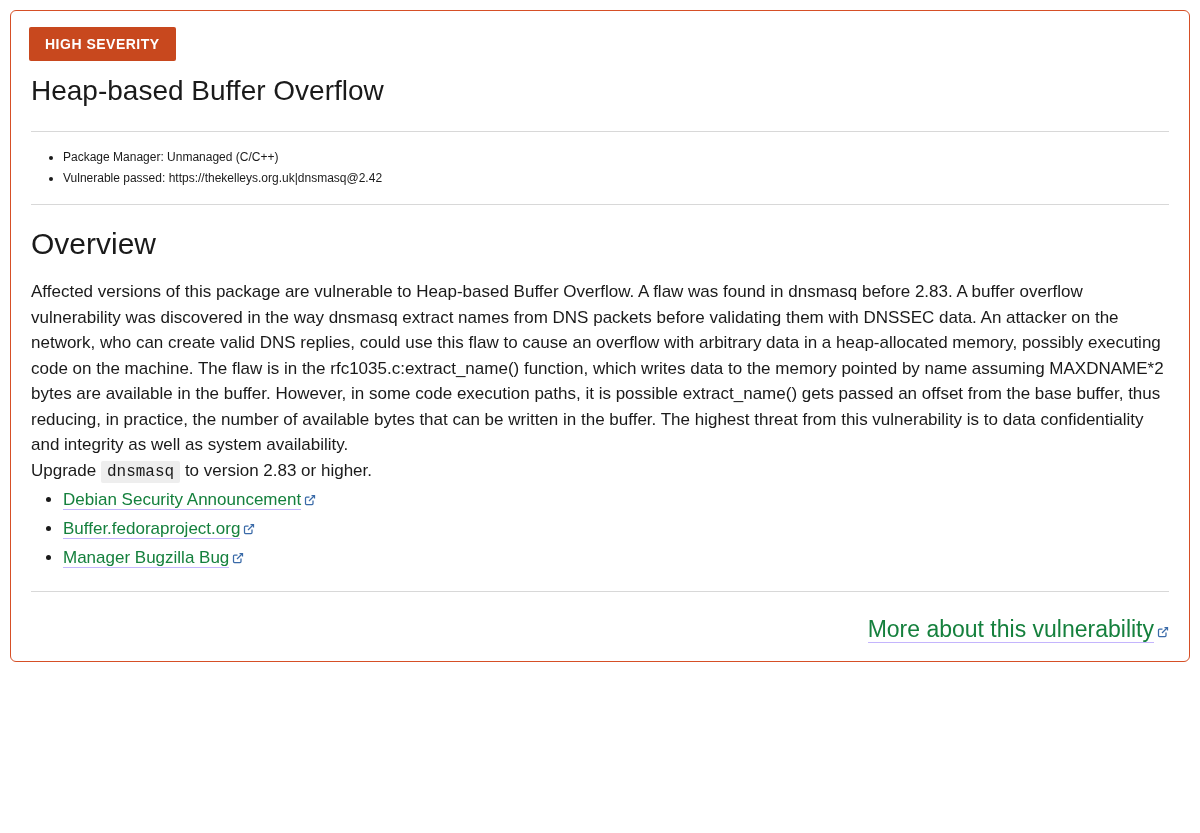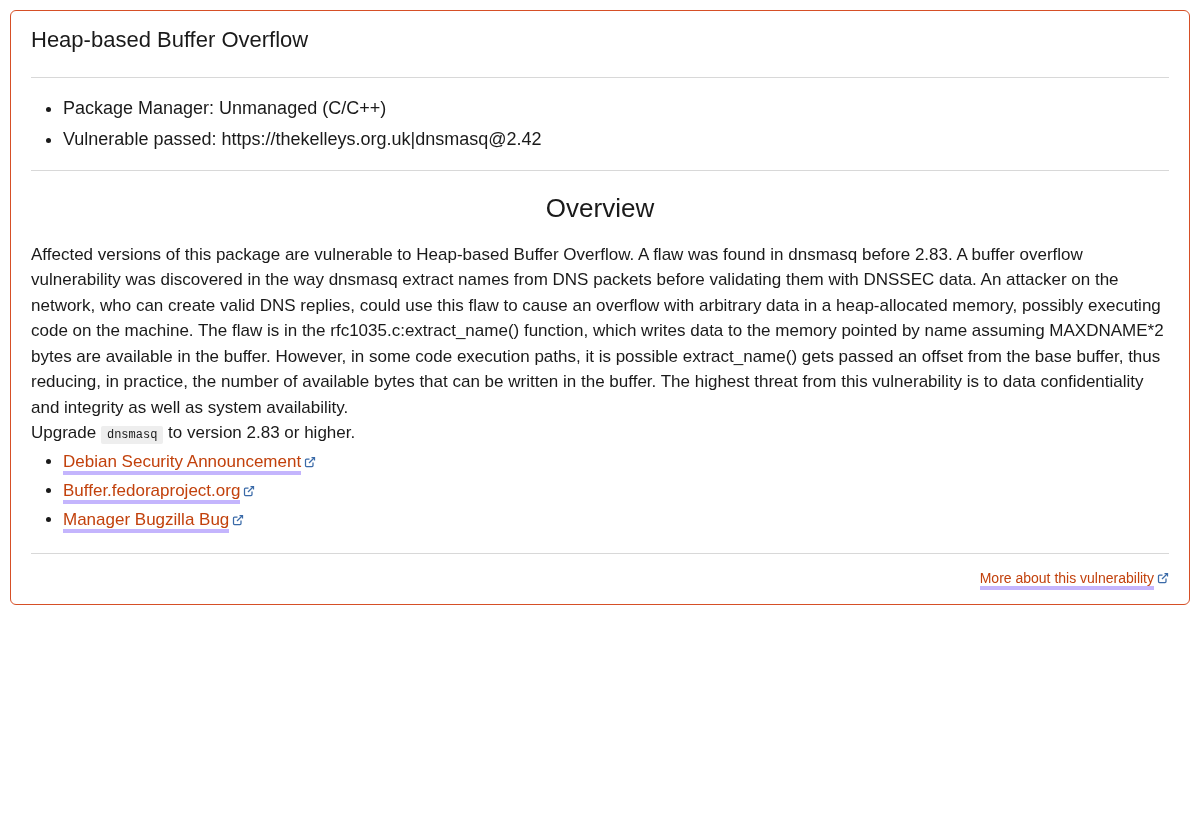--- a/index.html
+++ b/index.html
@@ -25,101 +25,101 @@
       color: #ffffff;
       font-weight: 700;
       font-size: 14px;
       letter-spacing: 0.5px;
       padding: 9px 16px;
       border-radius: 2px;
       margin-left: -2px;
       margin-bottom: 14px;
     }
     .title {
-      font-size: 22px;
+      font-size: 28px;
       font-weight: 400;
       color: #1a1a1a;
       margin-bottom: 24px;
     }
     hr.divider {
       border: none;
       border-top: 1px solid #d8d8d8;
       margin: 0;
     }
     .meta-list {
       list-style: disc;
       padding: 14px 0 14px 32px;
-      font-size: 18px;
+      font-size: 12px;
       line-height: 1.6;
       color: #1a1a1a;
     }
     .meta-list li {
       margin: 2px 0;
     }
     .section-heading {
-      font-size: 26px;
+      font-size: 30px;
       font-weight: 400;
       margin-top: 22px;
       margin-bottom: 18px;
       color: #1a1a1a;
-      text-align: center;
     }
     .overview-text {
       font-size: 17px;
       line-height: 1.5;
       color: #1a1a1a;
       margin-bottom: 0;
     }
     .remediation-text {
       font-size: 17px;
       line-height: 1.5;
       color: #1a1a1a;
     }
     code.inline-code {
       background: #eeeeee;
       padding: 2px 6px;
       font-family: "SFMono-Regular", Consolas, "Liberation Mono", Menlo, monospace;
-      font-size: 12px;
+      font-size: 16px;
       border-radius: 2px;
     }
     .ref-list {
       list-style: disc;
       padding-left: 32px;
       font-size: 17px;
       line-height: 1.6;
       margin-bottom: 20px;
     }
     .ref-list li {
       margin: 2px 0;
     }
     .link {
-      color: #c2410c;
+      color: #15803d;
       text-decoration: none;
-      border-bottom: 4px solid #c4b5fd;
+      border-bottom: 1px solid #c4b5fd;
       cursor: pointer;
     }
     .ext-icon {
       display: inline-block;
       margin-left: 3px;
       vertical-align: -1px;
     }
     .ext-icon svg {
       display: block;
     }
     .more-link-row {
       text-align: right;
-      margin-top: 16px;
-      font-size: 14px;
+      margin-top: 24px;
+      font-size: 23px;
     }
   </style>
 </head>
 <body>
 
 <div class="card">
 
+  <div class="severity-badge">HIGH SEVERITY</div>
 
   <h1 class="title">Heap-based Buffer Overflow</h1>
 
   <hr class="divider">
 
   <ul class="meta-list">
     <li>
       <span>Package Manager: </span><span>Unmanaged (C/C++)</span>
     </li>
     <li>

